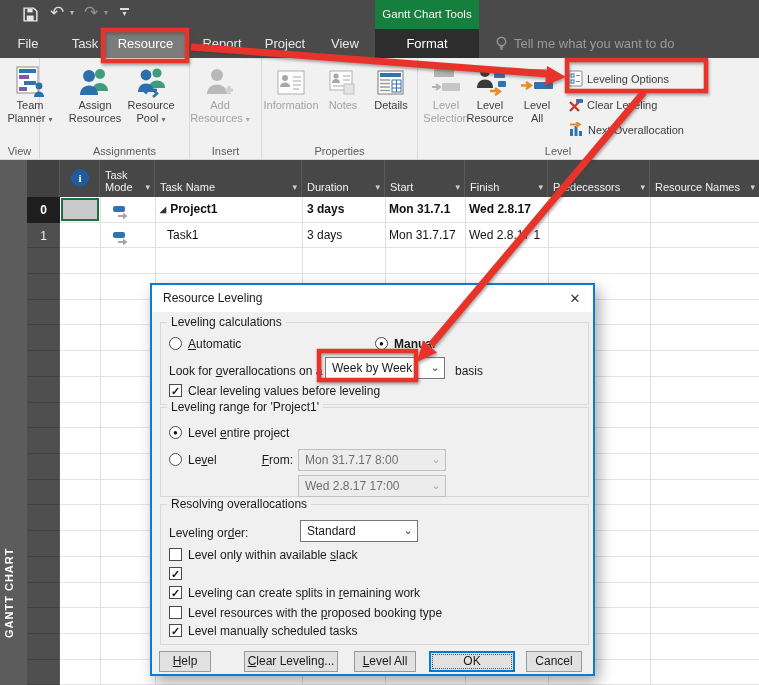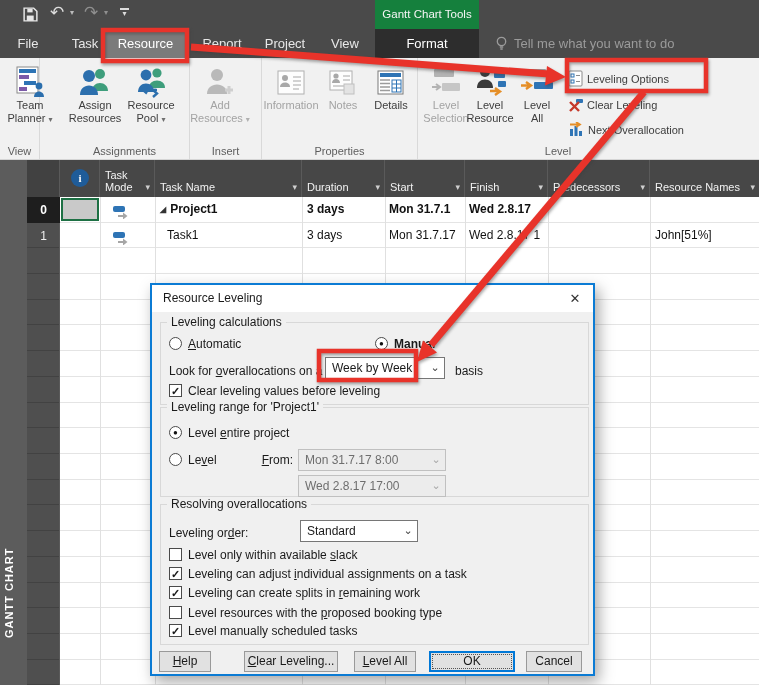--- a/index.html
+++ b/index.html
@@ -361,21 +361,20 @@
           <rect x="1" y="1" width="12" height="6" rx="2" fill="#2e74b5"></rect>
           <path d="M6 11 h6" stroke="#a6a6a6" stroke-width="2"></path>
           <path d="M11 7.5 l4.5 3.5 -4.5 3.5 Z" fill="#a6a6a6"></path>
         </svg>
       </div>
       <div class="tcell" style="left:95px;width:147px;padding-left:12px;">Task1</div>
       <div class="tcell" style="left:242px;width:83px;">3 days</div>
       <div class="tcell" style="left:325px;width:80px;padding-left:4px;">Mon 31.7.17</div>
       <div class="tcell" style="left:405px;width:83px;padding-left:4px;">Wed 2.8.17 1</div>
       <div class="tcell" style="left:488px;width:102px;"></div>
-      <div class="tcell" style="left:590px;width:109px;">John[51%]</div>
     </div>
   </div>
 
   <div class="dialog">
     <div class="dtitle">Resource Leveling</div>
     <div class="dclose"><span>✕</span></div>
 
     <div class="grp" style="top:37px;height:83px;">
       <span class="legend">Leveling calculations</span>
       <span class="radio" style="left:8px;top:14px;">
@@ -432,21 +431,20 @@
       </div>
 
       <span class="chk" style="left:8px;top:43px;">
           <span class="mark"></span>
         </span>
       <span class="lbl" style="left:27px;top:43px;">Level only within available <u>s</u>lack</span>
 
       <span class="chk" style="left:8px;top:62px;">
           <span class="mark">✓</span>
         </span>
-      <span class="lbl" style="left:27px;top:62px;">Leveling can adjust <u>i</u>ndividual assignments on a task</span>
 
       <span class="chk" style="left:8px;top:81px;">
           <span class="mark">✓</span>
         </span>
       <span class="lbl" style="left:27px;top:81px;">Leveling can create splits in <u>r</u>emaining work</span>
 
       <span class="chk" style="left:8px;top:101px;">
           <span class="mark"></span>
         </span>
       <span class="lbl" style="left:27px;top:101px;">Level resources with the <u>p</u>roposed booking type</span>

